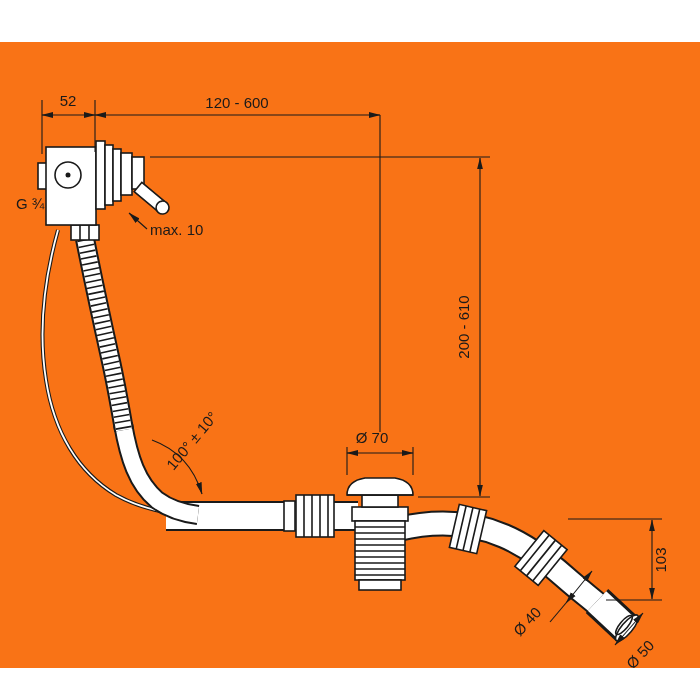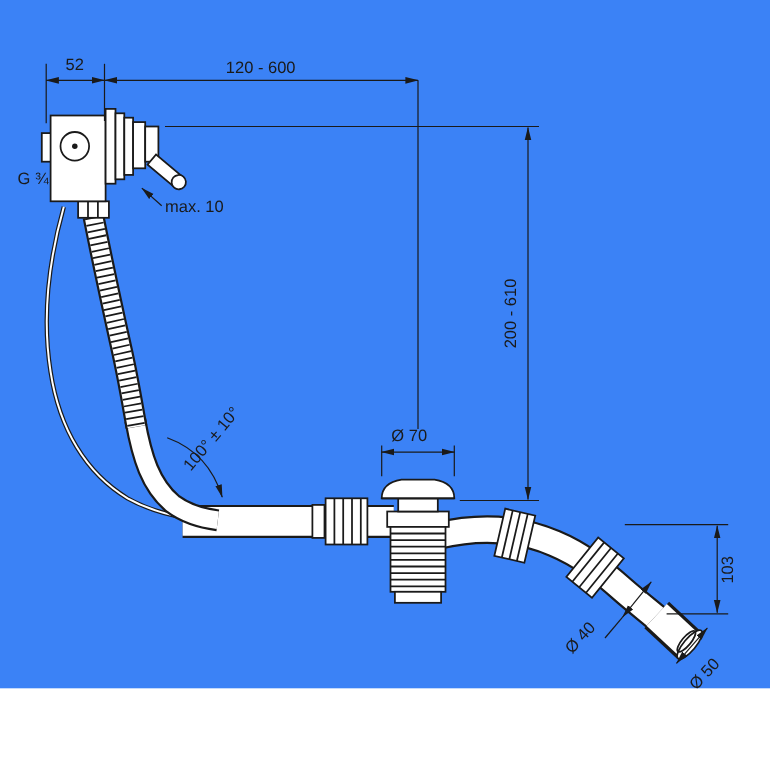--- a/index.html
+++ b/index.html
@@ -1,16 +1,16 @@
 <!DOCTYPE html>
 <html><head>
 <meta charset="utf-8">
 <style>
   html,body{margin:0;padding:0;background:#ffffff;}
-  .page{width:700px;height:626px;background:#3b82f6;position:relative;overflow:hidden;}
+  .page{width:700px;height:626px;background:#f97316;position:relative;overflow:hidden;margin-top:42px;}
   svg{display:block;}
   text{font-family:"Liberation Sans","DejaVu Sans",sans-serif;font-size:15px;fill:#1a1a1a;}
   .dim{stroke:#1a1a1a;stroke-width:1.1;fill:none;}
   .out{stroke:#1a1a1a;stroke-width:1.6;fill:none;}
   .outw{stroke:#1a1a1a;stroke-width:1.6;fill:#ffffff;}
 </style>
 </head>
 <body>
 
 <div class="page">

